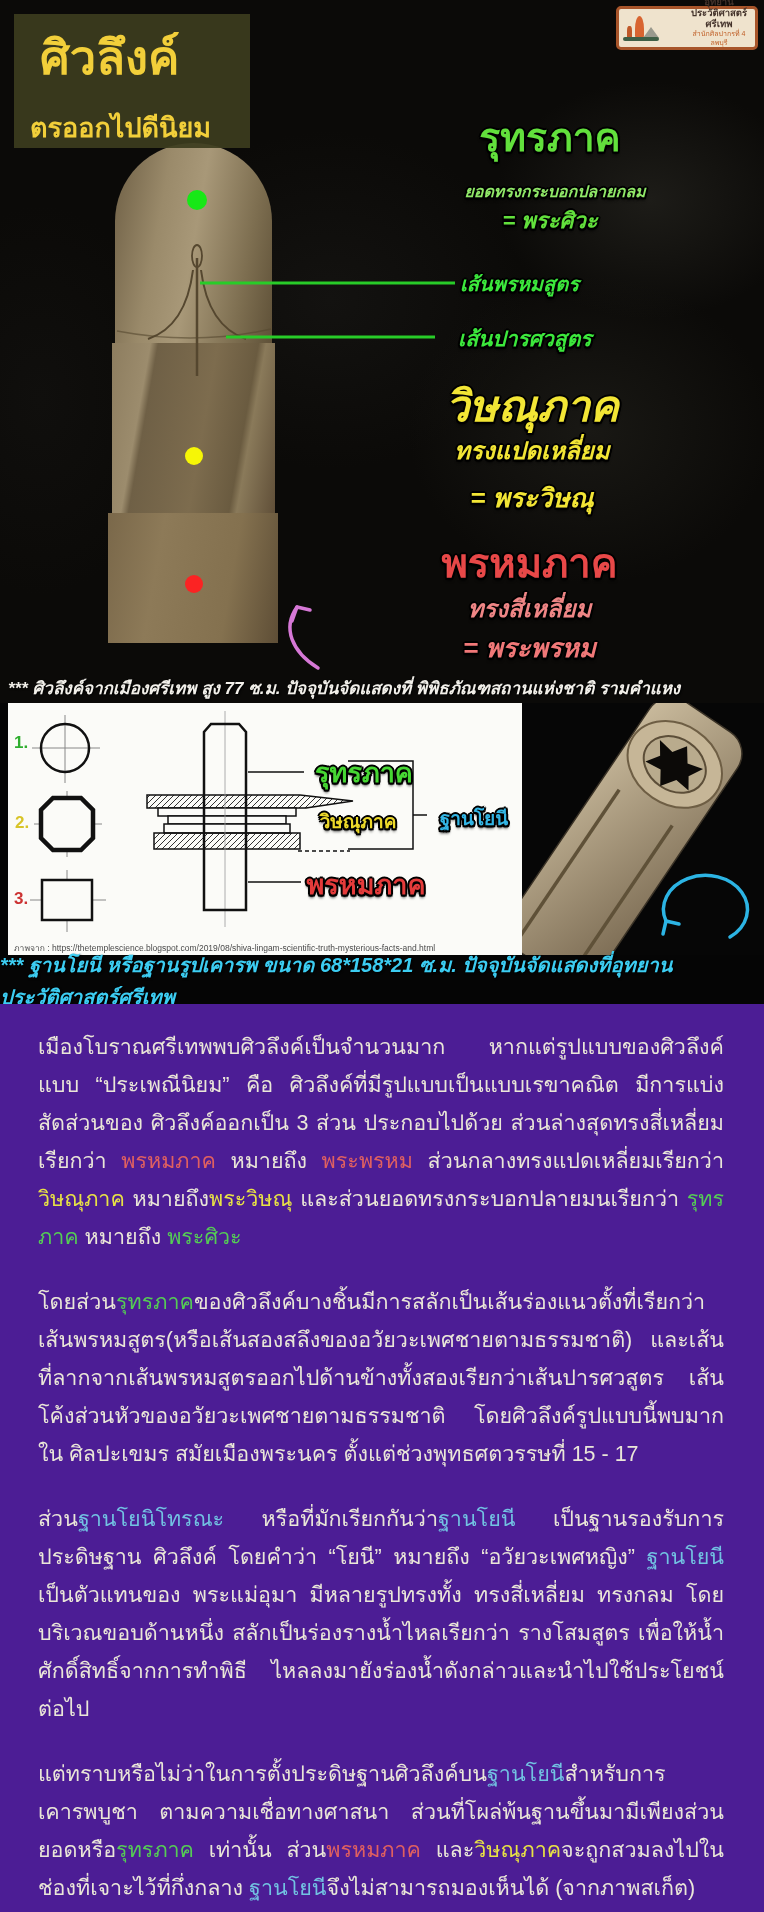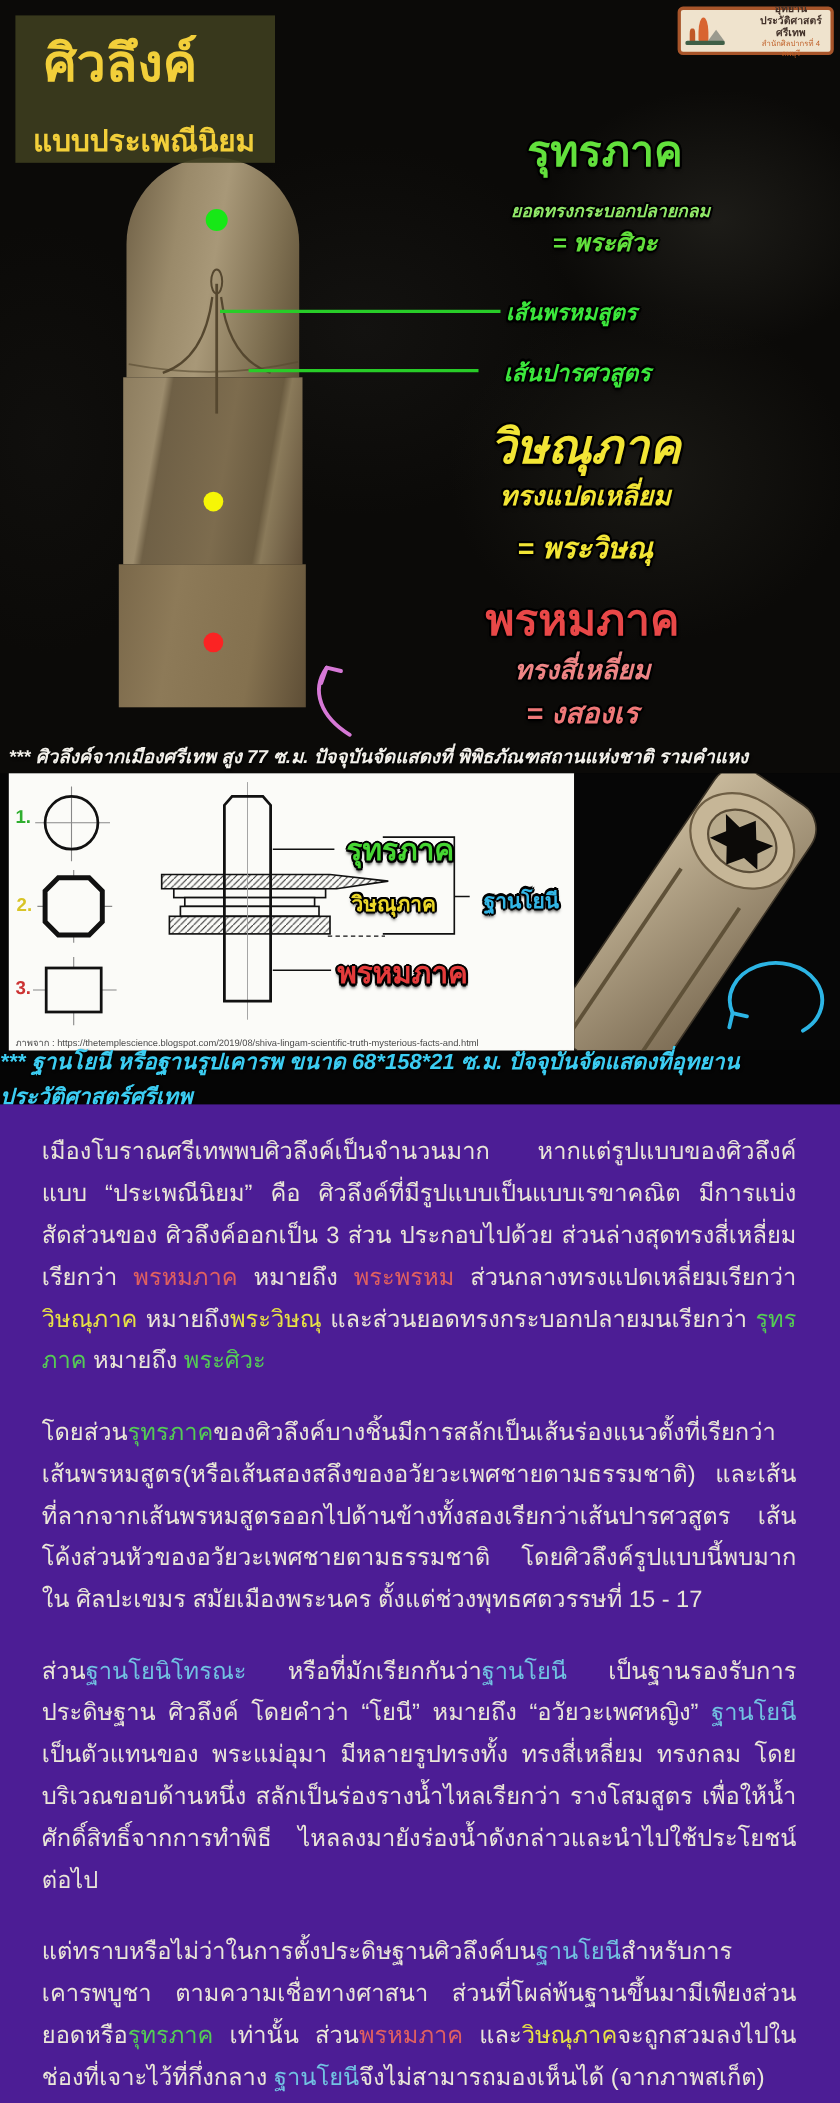--- a/index.html
+++ b/index.html
@@ -16,21 +16,21 @@
       radial-gradient(ellipse 220px 170px at 650px 200px,#1d1c18 0%,rgba(0,0,0,0) 70%),
       radial-gradient(ellipse 260px 220px at 590px 430px,#191814 0%,rgba(0,0,0,0) 70%),
       radial-gradient(ellipse 300px 260px at 330px 300px,#131210 0%,rgba(0,0,0,0) 65%),
       radial-gradient(ellipse 200px 300px at 40px 400px,#100f0d 0%,rgba(0,0,0,0) 65%),
       #0b0a08;}
   .title-box{left:14px;top:14px;width:236px;height:134px;background:rgba(60,60,30,.93);}
   .poster-title{left:26px;top:6px;width:240px;font-size:47px;font-weight:bold;color:#f2cf3a;}
   .poster-subtitle{left:16px;top:92px;width:260px;font-size:27px;font-weight:bold;color:#f2cf3a;}
 
   .park-logo{left:616px;top:6px;width:142px;height:44px;background:#efe3cd;
-    border:3px solid #a8552a;border-radius:5px;box-sizing:border-box;display:flex;align-items:center;gap:24px;}
+    border:3px solid #a8552a;border-radius:5px;box-sizing:border-box;display:flex;align-items:flex-end;gap:24px;}
   .logo-art{position:relative;width:44px;height:100%;flex:0 0 auto;}
   .logo-tower{position:absolute;left:16px;bottom:9px;width:9px;height:22px;background:#d86430;
     border-radius:50% 50% 2px 2px/60% 60% 2px 2px;}
   .logo-tower2{position:absolute;left:8px;bottom:9px;width:5px;height:12px;background:#c05828;border-radius:40% 40% 1px 1px;}
   .logo-mtn{position:absolute;left:24px;bottom:9px;width:0;height:0;
     border-left:8px solid transparent;border-right:8px solid transparent;border-bottom:11px solid #9a9a8e;}
   .logo-ground{position:absolute;left:4px;bottom:6px;width:36px;height:4px;background:#3f5f46;border-radius:2px;}
   .logo-text{flex:1;padding-right:4px;text-align:center;}
   .logo-line1{font-size:9.5px;font-weight:bold;color:#43322a;line-height:11px;}
   .logo-line2{font-size:7px;color:#c06028;line-height:9px;}
@@ -110,21 +110,21 @@
       <path d="M318,668 C292,652 282,628 297,607" stroke="#d678d6" stroke-width="3.5" fill="none" stroke-linecap="round"></path>
       <path d="M297,607 L292,621 M297,607 L310,610" stroke="#d678d6" stroke-width="3.5" fill="none" stroke-linecap="round"></path>
     </svg>
 
     <div class="abs dot dot-green"></div>
     <div class="abs dot dot-yellow"></div>
     <div class="abs dot dot-red"></div>
 
     <div class="abs title-box">
       <div class="abs poster-title">ศิวลึงค์</div>
-      <div class="abs poster-subtitle">แบบประเพณีนิยม</div>
+      <div class="abs poster-subtitle">ตรออกไปดีนิยม</div>
     </div>
 
     <div class="abs park-logo">
       <div class="logo-art">
         <div class="logo-tower2"></div>
         <div class="logo-tower"></div>
         <div class="logo-mtn"></div>
         <div class="logo-ground"></div>
       </div>
       <div class="logo-text">
@@ -139,21 +139,21 @@
 
     <div class="abs lbl-line1 outline">เส้นพรหมสูตร</div>
     <div class="abs lbl-line2 outline">เส้นปารศวสูตร</div>
 
     <div class="abs ctr h-vishnu outline">วิษณุภาค</div>
     <div class="abs ctr d-vishnu outline">ทรงแปดเหลี่ยม</div>
     <div class="abs ctr e-vishnu outline">= พระวิษณุ</div>
 
     <div class="abs ctr h-brahma outline">พรหมภาค</div>
     <div class="abs ctr d-brahma outline">ทรงสี่เหลี่ยม</div>
-    <div class="abs ctr e-brahma outline">= งสองเร</div>
+    <div class="abs ctr e-brahma outline">= พระพรหม</div>
 
     <div class="abs lingam-caption">*** ศิวลึงค์จากเมืองศรีเทพ สูง 77 ซ.ม. ปัจจุบันจัดแสดงที่ พิพิธภัณฑสถานแห่งชาติ รามคำแหง</div>
   </div>
 
   <div class="abs diagram-panel">
     <svg width="514" height="252" viewBox="0 0 514 252">
       <defs>
         <pattern id="hatch" patternUnits="userSpaceOnUse" width="6" height="6">
           <path d="M0,6 L6,0" stroke="#333" stroke-width="1"></path>
         </pattern>

